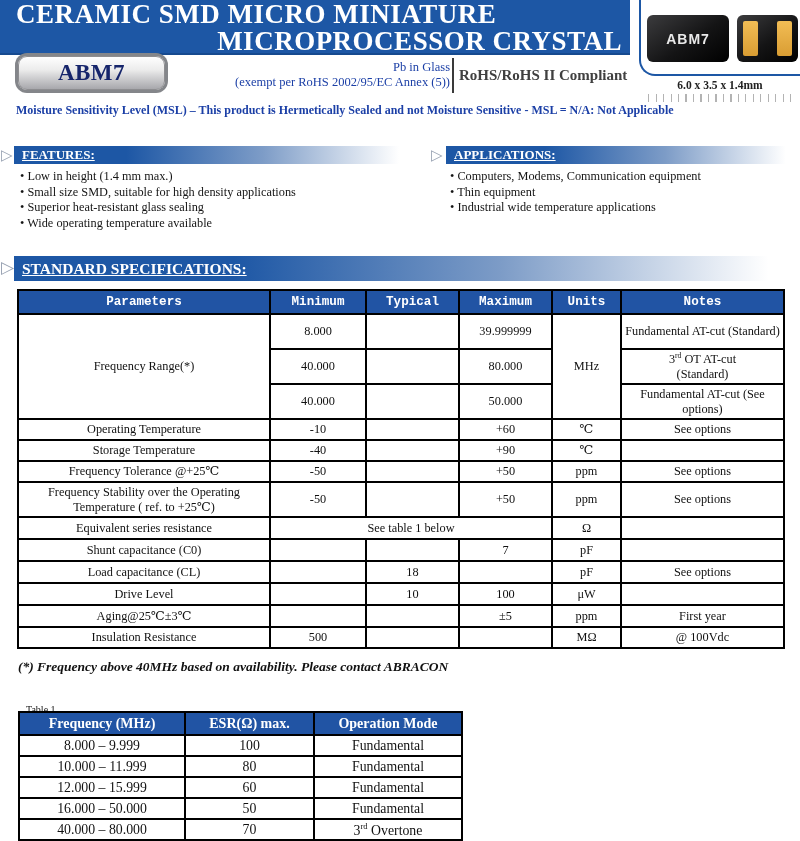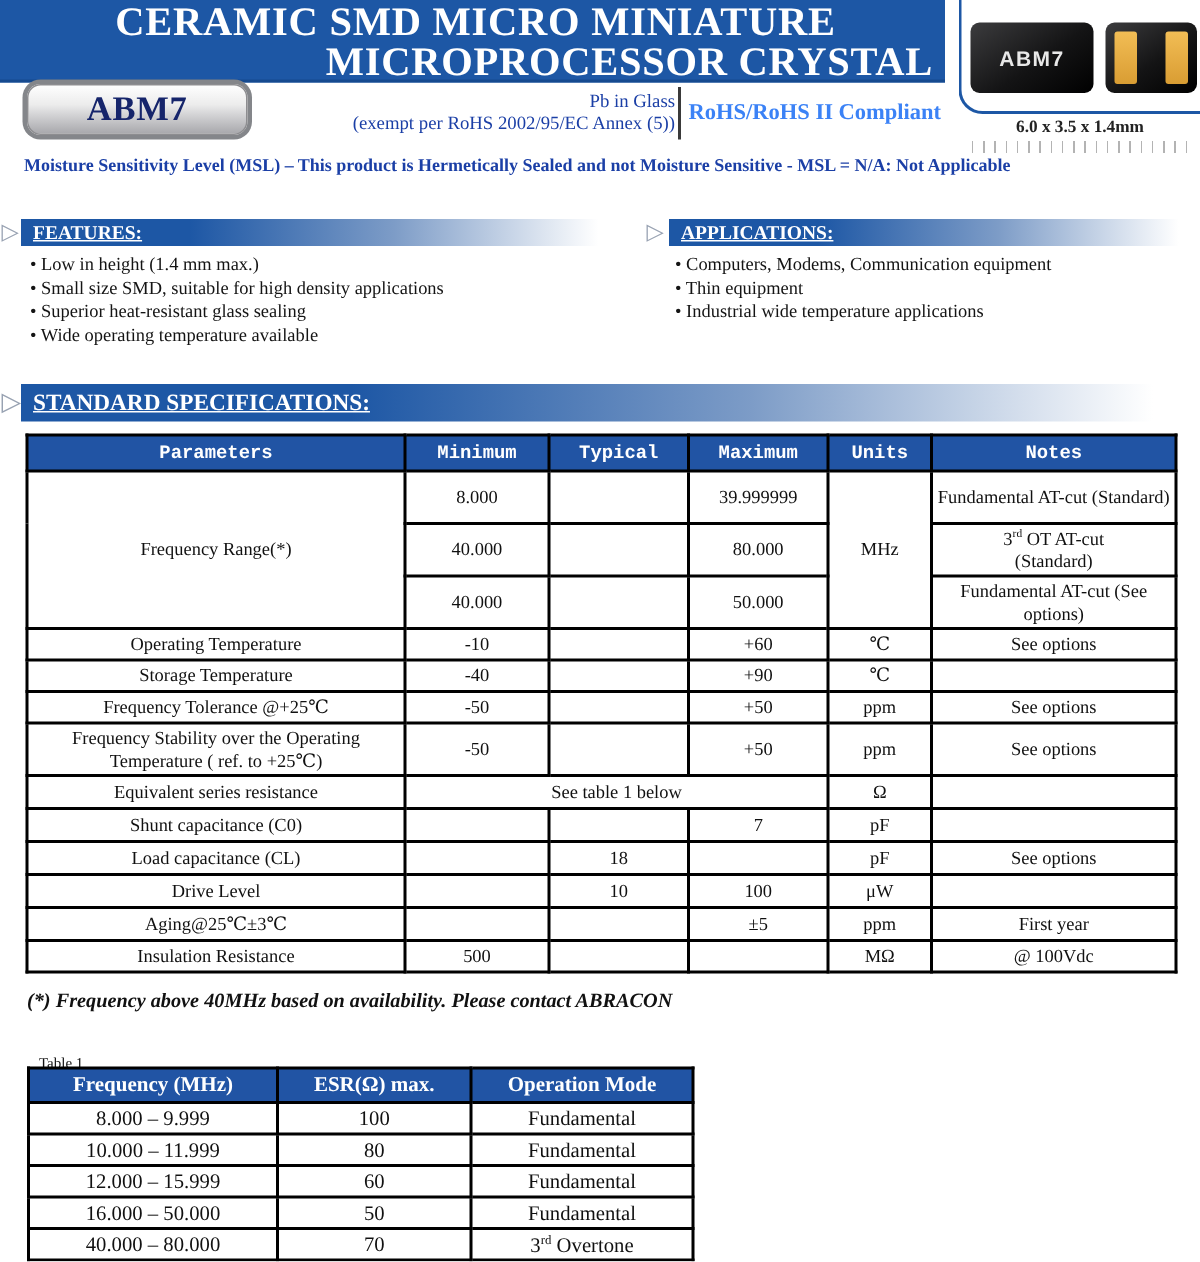--- a/index.html
+++ b/index.html
@@ -3,21 +3,21 @@
 <meta charset="utf-8">
 <style>
   * { box-sizing: border-box; margin: 0; padding: 0; }
   html,body { background:#fff; }
   body { font-family:"Liberation Serif","DejaVu Serif",serif; color:#111; }
   .page { position:relative; width:800px; height:841px; background:#fff; overflow:hidden; }
 
   
   .title-band { position:absolute; left:0; top:0; width:630px; height:55px;
     background:#1D57A5; border-bottom:2px solid #164a8f; color:#fff; font-weight:bold; }
-  .title-band .t1 { font-size:27px; line-height:28px; padding-left:4px; letter-spacing:.5px;text-align:center; }
+  .title-band .t1 { font-size:27px; line-height:28px; padding-left:16px; letter-spacing:.5px; }
   .title-band .t2 { font-size:27px; line-height:26px; text-align:right; padding-right:8px; letter-spacing:.5px; }
 
   .photo-frame { position:absolute; left:639px; top:-4px; width:161px; height:80px;
     border-left:2px solid #1D57A5; border-bottom:2px solid #1D57A5; border-bottom-left-radius:16px; }
   .pkg { position:absolute; top:15px; height:47px; border-radius:6px;
     background:linear-gradient(145deg,#3c3c3e 0%,#141415 55%,#000 100%); }
   .pkg1 { left:647px; width:82px; display:flex; align-items:center; justify-content:center; }
   .pkg1 span { color:#e8e8e8; font-family:"Liberation Sans",sans-serif; font-weight:bold;
     font-size:14px; letter-spacing:1px; }
   .pkg2 { left:737px; width:61px; }
@@ -31,21 +31,21 @@
 
   .badge { position:absolute; left:18px; top:56px; width:147px; height:34px; border-radius:9px;
     background:linear-gradient(180deg,#fefefe 0%,#ececec 40%,#d2d2d4 62%,#a8a8ac 100%);
     border:1px solid #8d8d90; box-shadow:0 0 0 3px #84868a; text-align:center; }
   .badge span { color:#16256b; font-weight:bold; font-size:23px; line-height:32px; letter-spacing:.5px; }
 
   .pb { position:absolute; left:180px; top:60px; width:270px; text-align:right;
     color:#1B3FA6; font-size:12.5px; line-height:15px; }
   .vdiv { position:absolute; left:452px; top:58px; height:35px; border-left:2px solid #3a3a3a; }
   .rohs { position:absolute; left:459px; top:58px; width:175px; height:35px;
-    color:#3b82f6; font-weight:bold; font-size:15px; line-height:35px; }
+    color:#404040; font-weight:bold; font-size:15px; line-height:35px; }
 
   .msl { position:absolute; left:16px; top:103px; width:770px;
     color:#1B3FA6; font-weight:bold; font-size:12px; }
 
   
   .tri { position:absolute; color:#98a2b2; font-size:15px; line-height:16px; }
   .band { position:absolute; color:#fff; font-weight:bold; padding-left:8px;
     background:linear-gradient(90deg,#1D57A5 0%,#1D57A5 28%,#7d9cc7 62%,#ffffff 96%);text-decoration:underline; }
   .band-features { left:14px; top:146px; width:401px; height:18px; font-size:13px; line-height:18px; }
   .band-apps { left:446px; top:146px; width:354px; height:18px; font-size:13px; line-height:18px; }

